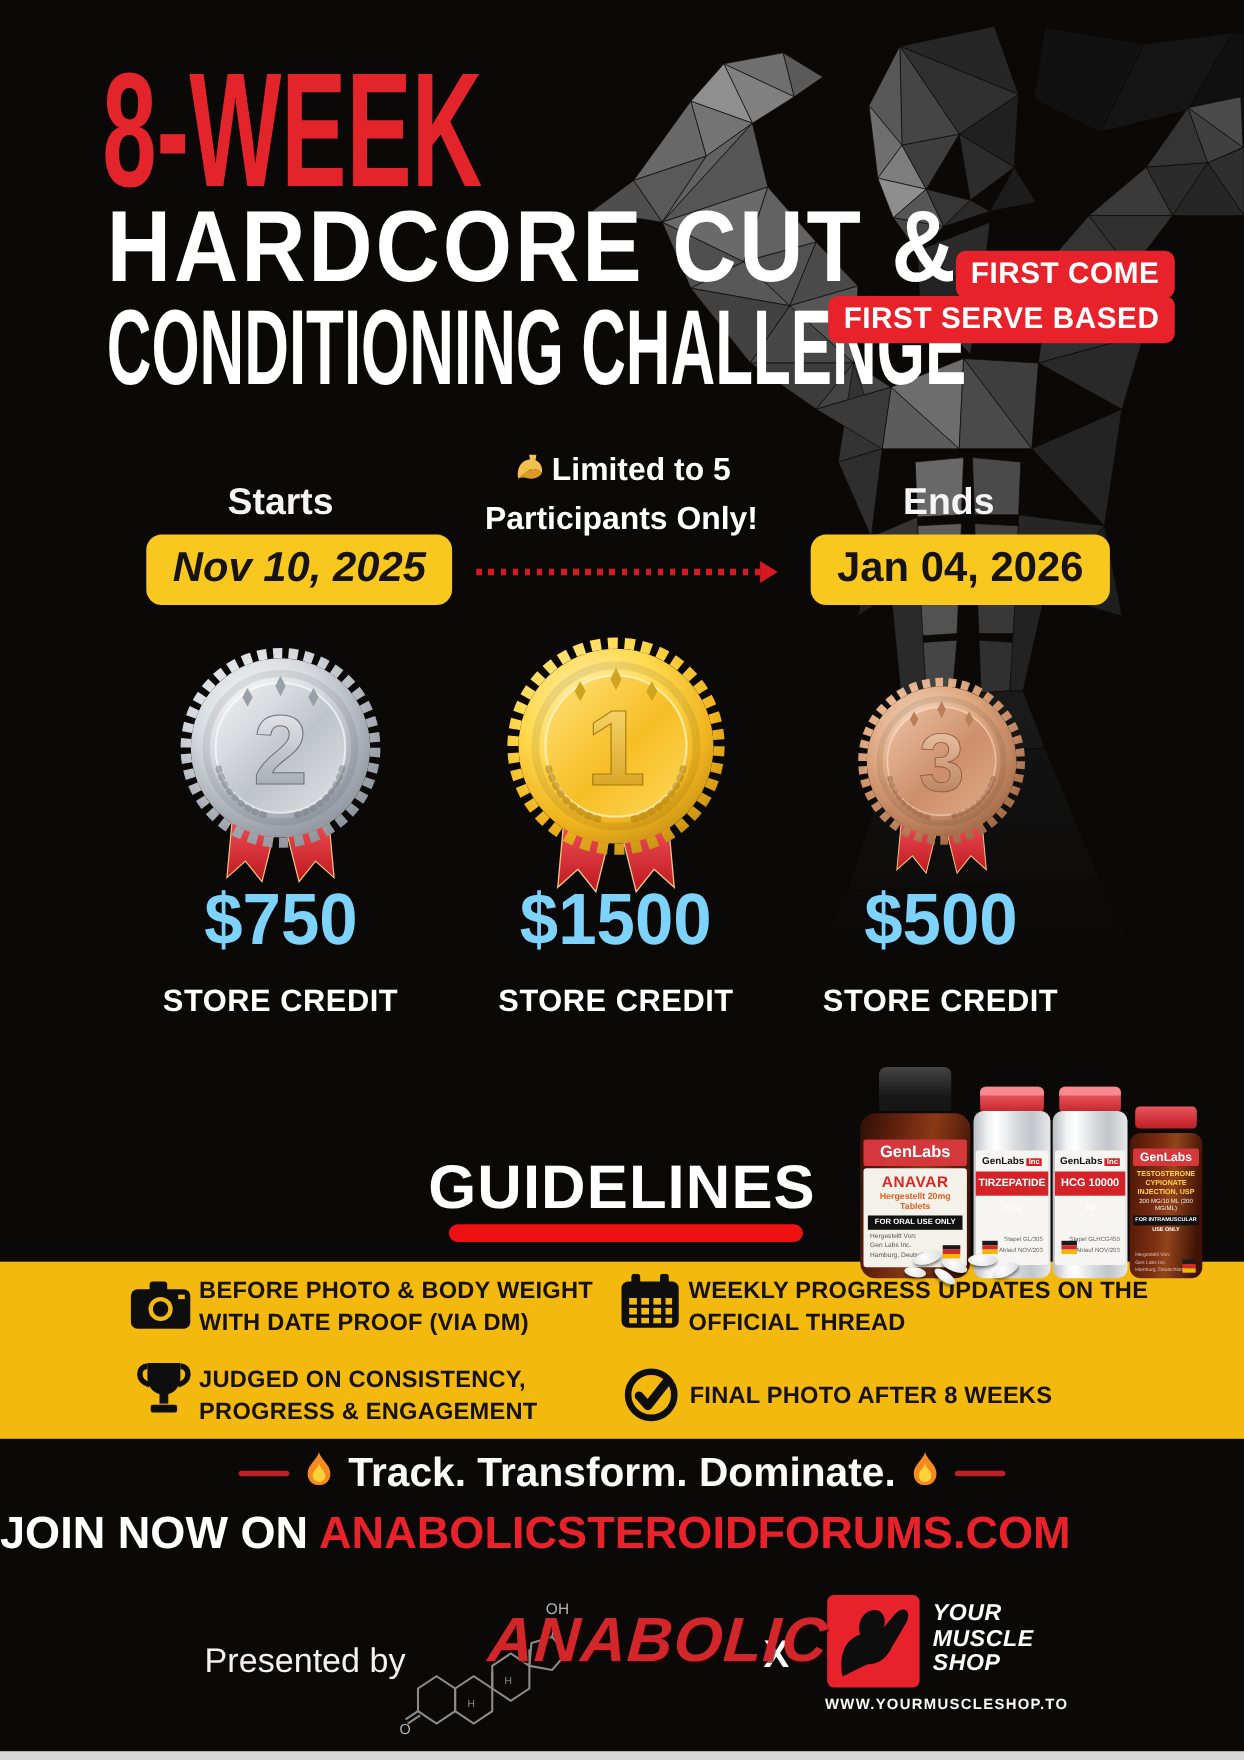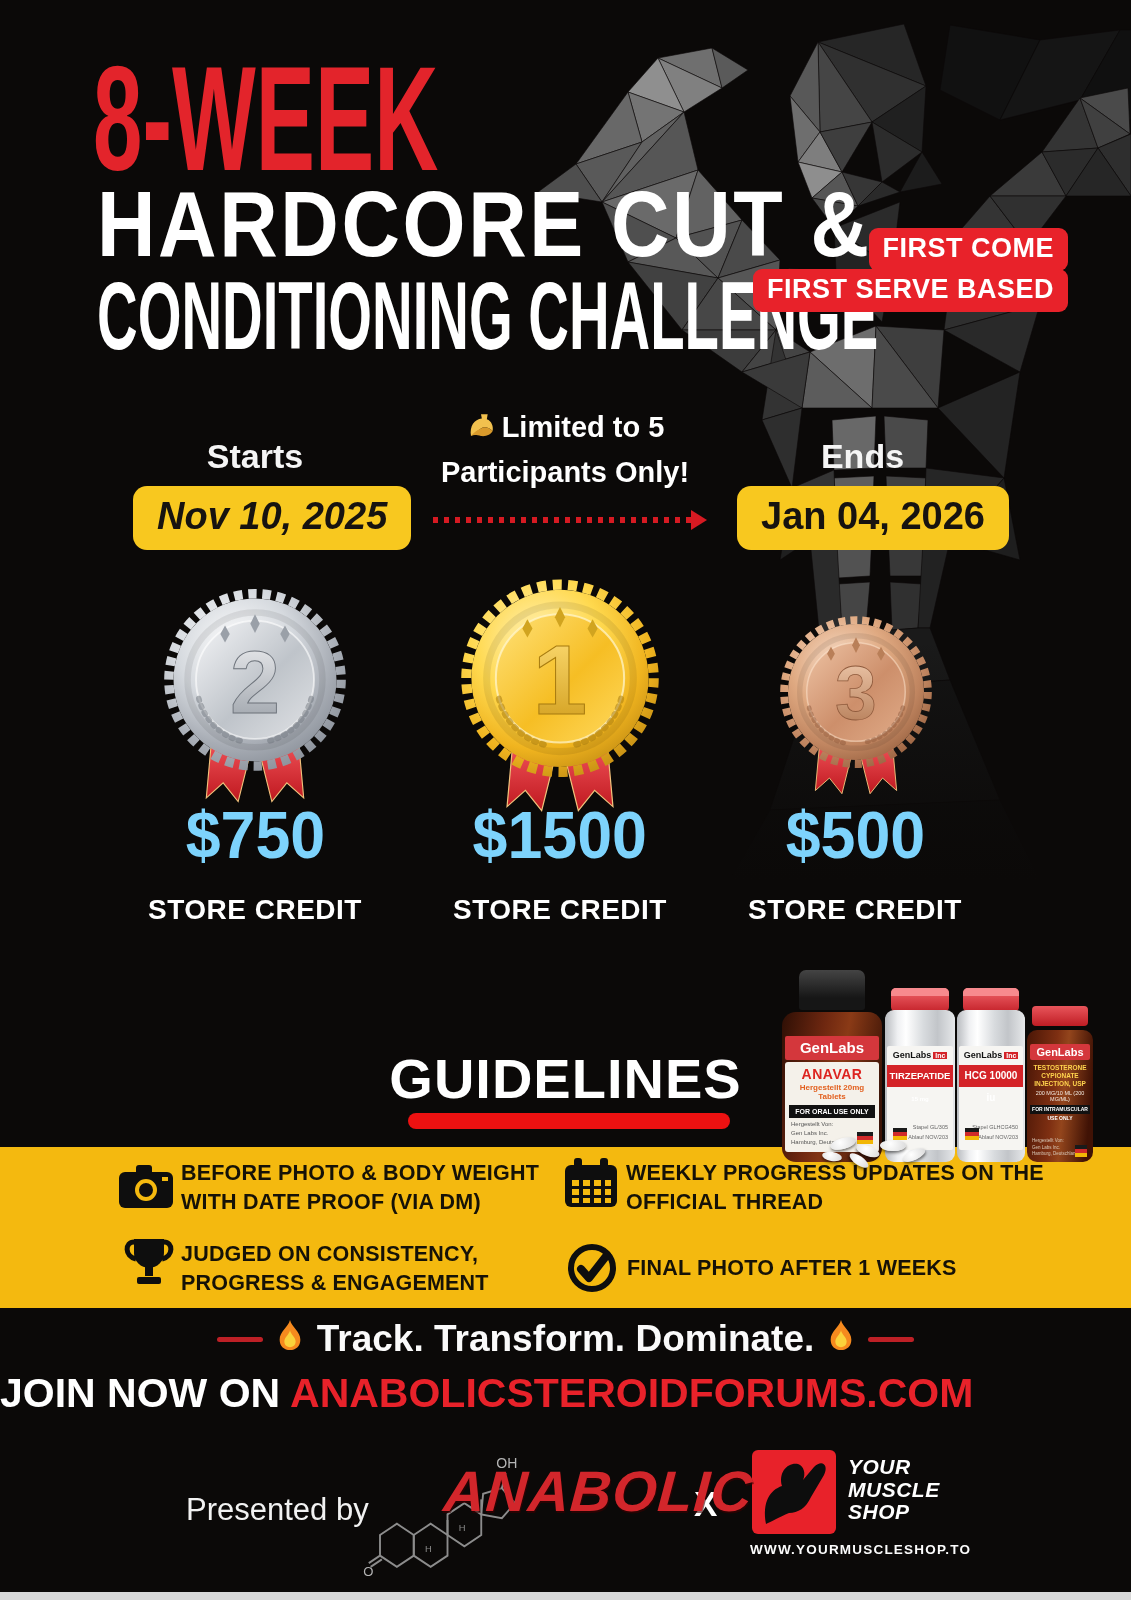--- a/index.html
+++ b/index.html
@@ -425,21 +425,21 @@
     <span>PROGRESS &amp; ENGAGEMENT</span>
   </div>
 
   <div class="gi-icon" style="left:566px;top:1242px;">
     <svg width="52" height="52" viewBox="0 0 52 52">
         <circle cx="26" cy="26" r="21" fill="none" stroke="#0e0e0e" stroke-width="6"></circle>
         <path d="M15,27 l8,9 l18,-23" fill="none" stroke="#0e0e0e" stroke-width="8" stroke-linecap="round" stroke-linejoin="round"></path>
       </svg>
   </div>
   <div class="gi-text" style="left:627px;top:1254px;">
-    <span>FINAL PHOTO AFTER 1 WEEKS</span>
+    <span>FINAL PHOTO AFTER 8 WEEKS</span>
     <span></span>
   </div>
 
   <div class="bottles">
     <div class="b-anavar">
       <div class="cap"></div>
       <div class="body">
         <div class="redband">GenLabs</div>
         <div class="whitelbl">
           <div class="an-name">ANAVAR</div>

